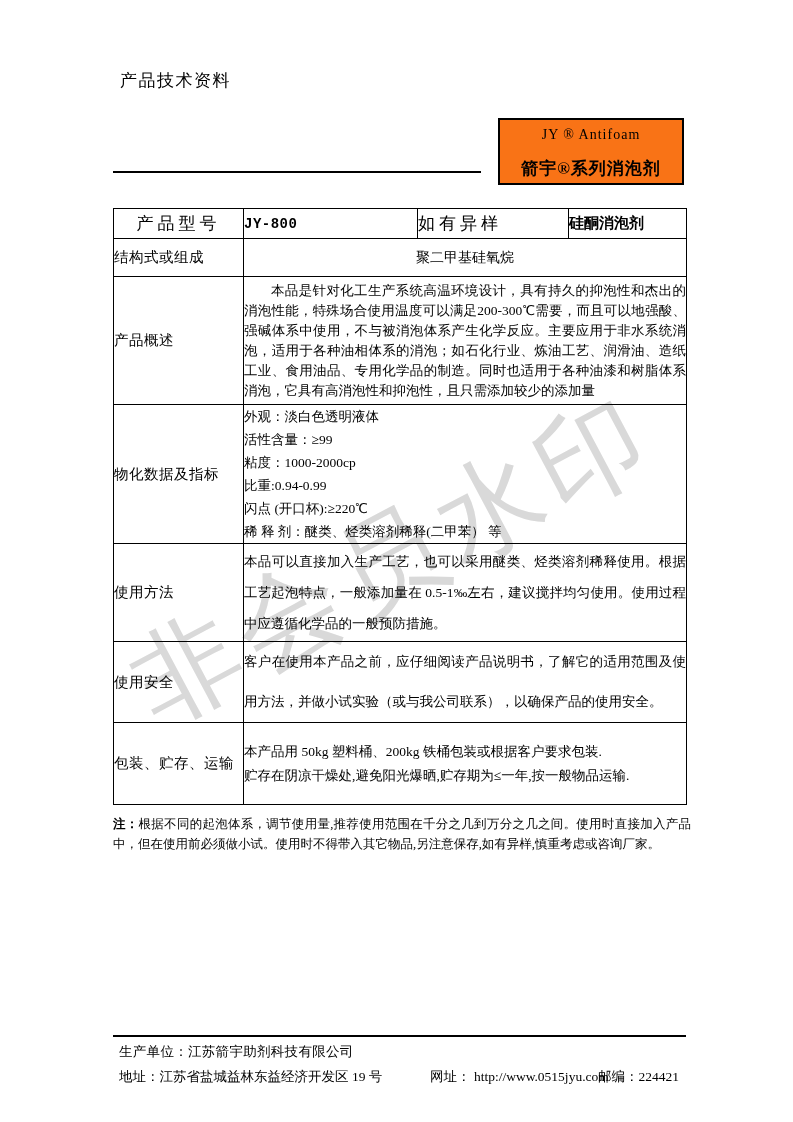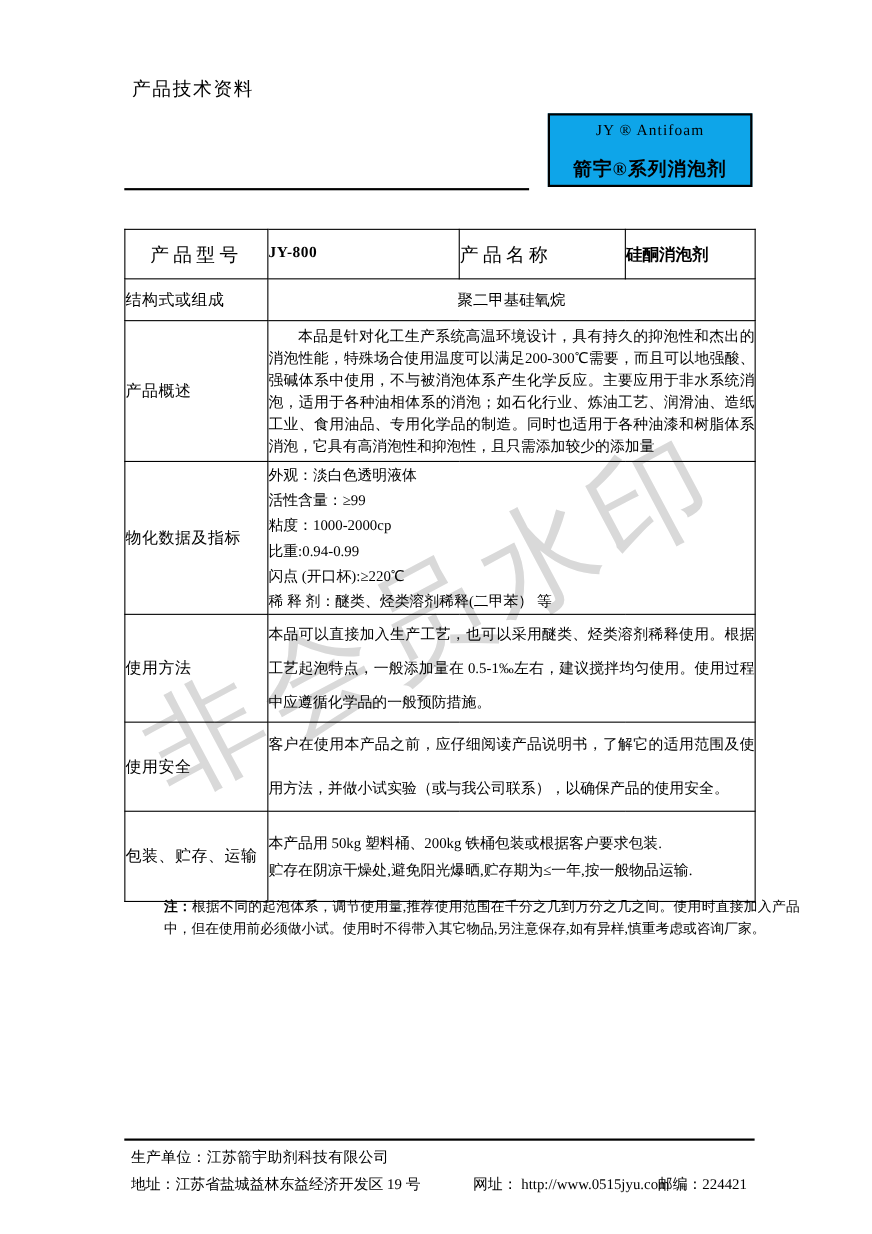--- a/index.html
+++ b/index.html
@@ -12,22 +12,22 @@
     font-size:106px;line-height:112px;letter-spacing:8px;white-space:nowrap;
     color:#d9d9d9;transform:rotate(-28deg);transform-origin:center center;
     z-index:1;font-family:"Liberation Serif",serif;font-weight:400;
   }
 
   .fg{position:absolute;z-index:2;}
 
   
   .doc-title{left:120px;top:69px;font-size:17px;font-weight:normal;letter-spacing:1.5px;}
   .brand-box{
-    left:498px;top:103px;width:182px;height:63px;
-    border:2px solid #000;text-align:center;background:#0ea5e9;
+    left:498px;top:118px;width:182px;height:63px;
+    border:2px solid #000;text-align:center;background:#f97316;
   }
   .brand-en{font-size:14px;letter-spacing:1px;margin-top:7px;}
   .brand-cn{font-size:17px;font-weight:bold;letter-spacing:1px;margin-top:14px;}
   .title-rule{left:113px;top:171px;width:368px;height:2px;background:#000;}
 
   
   table.doc-table{
     left:113px;top:208px;width:573px;border-collapse:collapse;table-layout:fixed;
     background:transparent;
   }
@@ -41,21 +41,21 @@
   td.para{font-size:13.5px;text-align:justify;padding:3px 8px;}
   .overview-text{line-height:20px;text-indent:2em;}
   .usage-text{line-height:31px;}
   .safety-text{line-height:40px;}
   td.list-cell{vertical-align:top;padding:6px 8px 0 12px;font-size:13.5px;}
   .spec-line{line-height:23px;}
   td.pack-cell{vertical-align:top;padding:6px 8px 0 8px;font-size:13.5px;}
   .pack-line{line-height:24px;}
 
   
-  .note{left:113px;top:814px;width:578px;font-size:12.5px;line-height:20px;text-align:justify;margin-left:36px;}
+  .note{left:113px;top:814px;width:578px;font-size:12.5px;line-height:20px;text-align:justify;}
   .note .note-prefix{font-weight:bold;}
 
   
   .footer-rule{left:113px;top:1035px;width:573px;height:2px;background:#000;}
   .footer{left:119px;top:1043px;width:573px;font-size:13.5px;}
   .footer-line{position:relative;height:25px;}
   .f-producer{font-weight:normal;letter-spacing:0.3px;}
   .f-left{position:absolute;left:0;top:0;white-space:nowrap;}
   .f-mid{position:absolute;left:311px;top:0;white-space:nowrap;}
   .f-right{position:absolute;left:479px;top:0;white-space:nowrap;}
@@ -77,24 +77,24 @@
   <div class="fg title-rule"></div>
 
   <table class="fg doc-table">
     <colgroup>
       <col style="width:130px">
         <col style="width:174px">
         <col style="width:151px">
         <col style="width:118px">
     </colgroup>
     <tbody>
-        <tr style="height:45px;">
+        <tr style="height:30px;font-family:Liberation Mono, monospace;">
       <td class="hdr-lbl">产品型号</td>
       <td class="model-val">JY-800</td>
-      <td class="hdr-name">产品名称</td>
+      <td class="hdr-name">如有异样</td>
       <td class="name-val">硅酮消泡剂</td>
     </tr>
     <tr style="height:38px;">
       <td class="lbl">结构式或组成</td>
       <td class="center-val" colspan="3">聚二甲基硅氧烷</td>
     </tr>
     <tr style="height:128px;">
       <td class="lbl">产品概述</td>
       <td class="para" colspan="3">
         <div class="overview-text">本品是针对化工生产系统高温环境设计，具有持久的抑泡性和杰出的消泡性能，特殊场合使用温度可以满足200-300℃需要，而且可以地强酸、强碱体系中使用，不与被消泡体系产生化学反应。主要应用于非水系统消泡，适用于各种油相体系的消泡；如石化行业、炼油工艺、润滑油、造纸工业、食用油品、专用化学品的制造。同时也适用于各种油漆和树脂体系消泡，它具有高消泡性和抑泡性，且只需添加较少的添加量</div>

